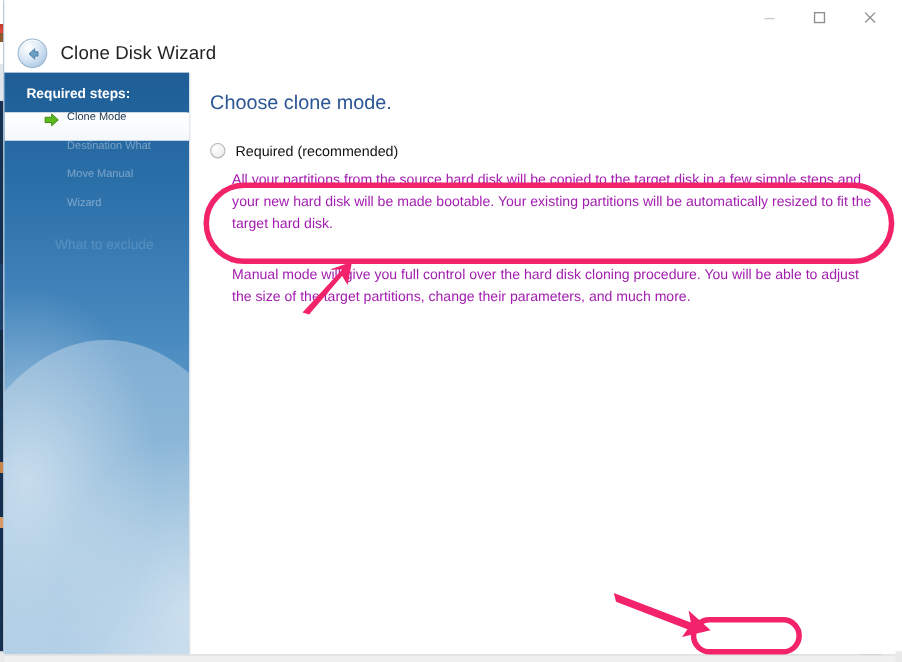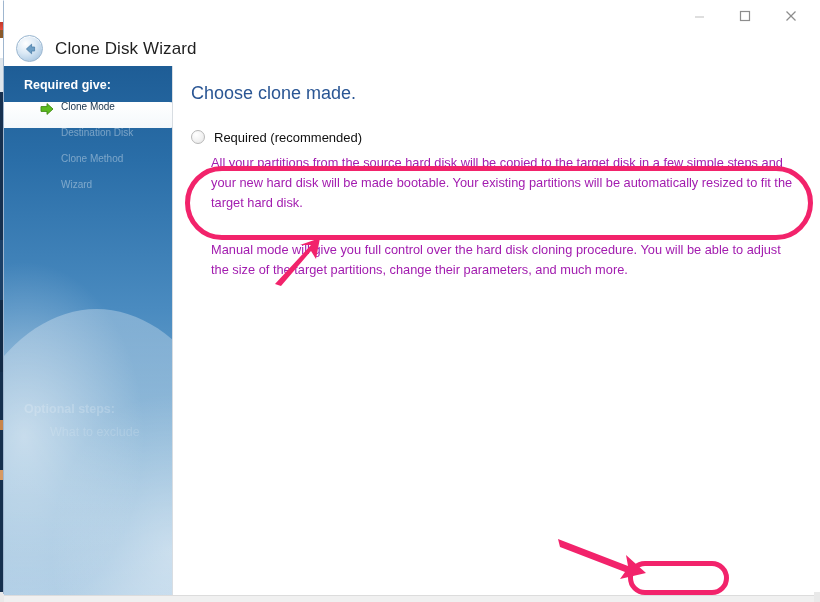--- a/index.html
+++ b/index.html
@@ -284,48 +284,47 @@
         <svg width="16" height="16" viewBox="0 0 16 16">
           <path d="M9.6 3.2 L4.4 8 L9.6 12.8 L9.6 10 L12.6 10 L12.6 6 L9.6 6 Z" fill="#6d9ec4" stroke="#4a7ea8" stroke-width=".8" stroke-linejoin="round"></path>
         </svg>
       </div>
       <div class="app-title">Clone Disk Wizard</div>
     </div>
 
     <div class="body">
 
       <div class="sidebar">
-        <div class="steps-head">Required give:</div>
+        <div class="steps-head">Required steps:</div>
 
         <div class="step active">
           <svg class="step-arrow" viewBox="0 0 14 14">
             <path d="M1 4.6 H7 V1.6 L13 7 L7 12.4 V9.4 H1 Z" fill="#5dbb20" stroke="#3f8a12" stroke-width=".9" stroke-linejoin="round"></path>
           </svg>
           <span class="step-label">Clone Mode</span>
         </div>
 
 
         <div class="step dim">
-          <span class="step-label" style="margin-left:21px">Destination Disk</span>
+          <span class="step-label" style="margin-left:21px">Destination What</span>
         </div>
 
         <div class="step dim">
-          <span class="step-label" style="margin-left:21px">Clone Method</span>
+          <span class="step-label" style="margin-left:21px">Move Manual</span>
         </div>
 
         <div class="step dim">
           <span class="step-label" style="margin-left:21px">Wizard</span>
         </div>
 
-        <div class="optional-head">Optional steps:</div>
         <div class="optional-item">What to exclude</div>
       </div>
 
       <div class="content">
-        <div class="page-heading">Choose clone made.</div>
+        <div class="page-heading">Choose clone mode.</div>
 
         <div class="option-block">
           <div class="opt-row">
             <span class="radio"></span>
             <span class="opt-label">Required (recommended)</span>
           </div>
           <div class="opt-desc">All your partitions from the source hard disk will be copied to the target disk in a few simple steps and your new hard disk will be made bootable. Your existing partitions will be automatically resized to fit the target hard disk.</div>
         </div>
 
         <div class="option-block manual">

